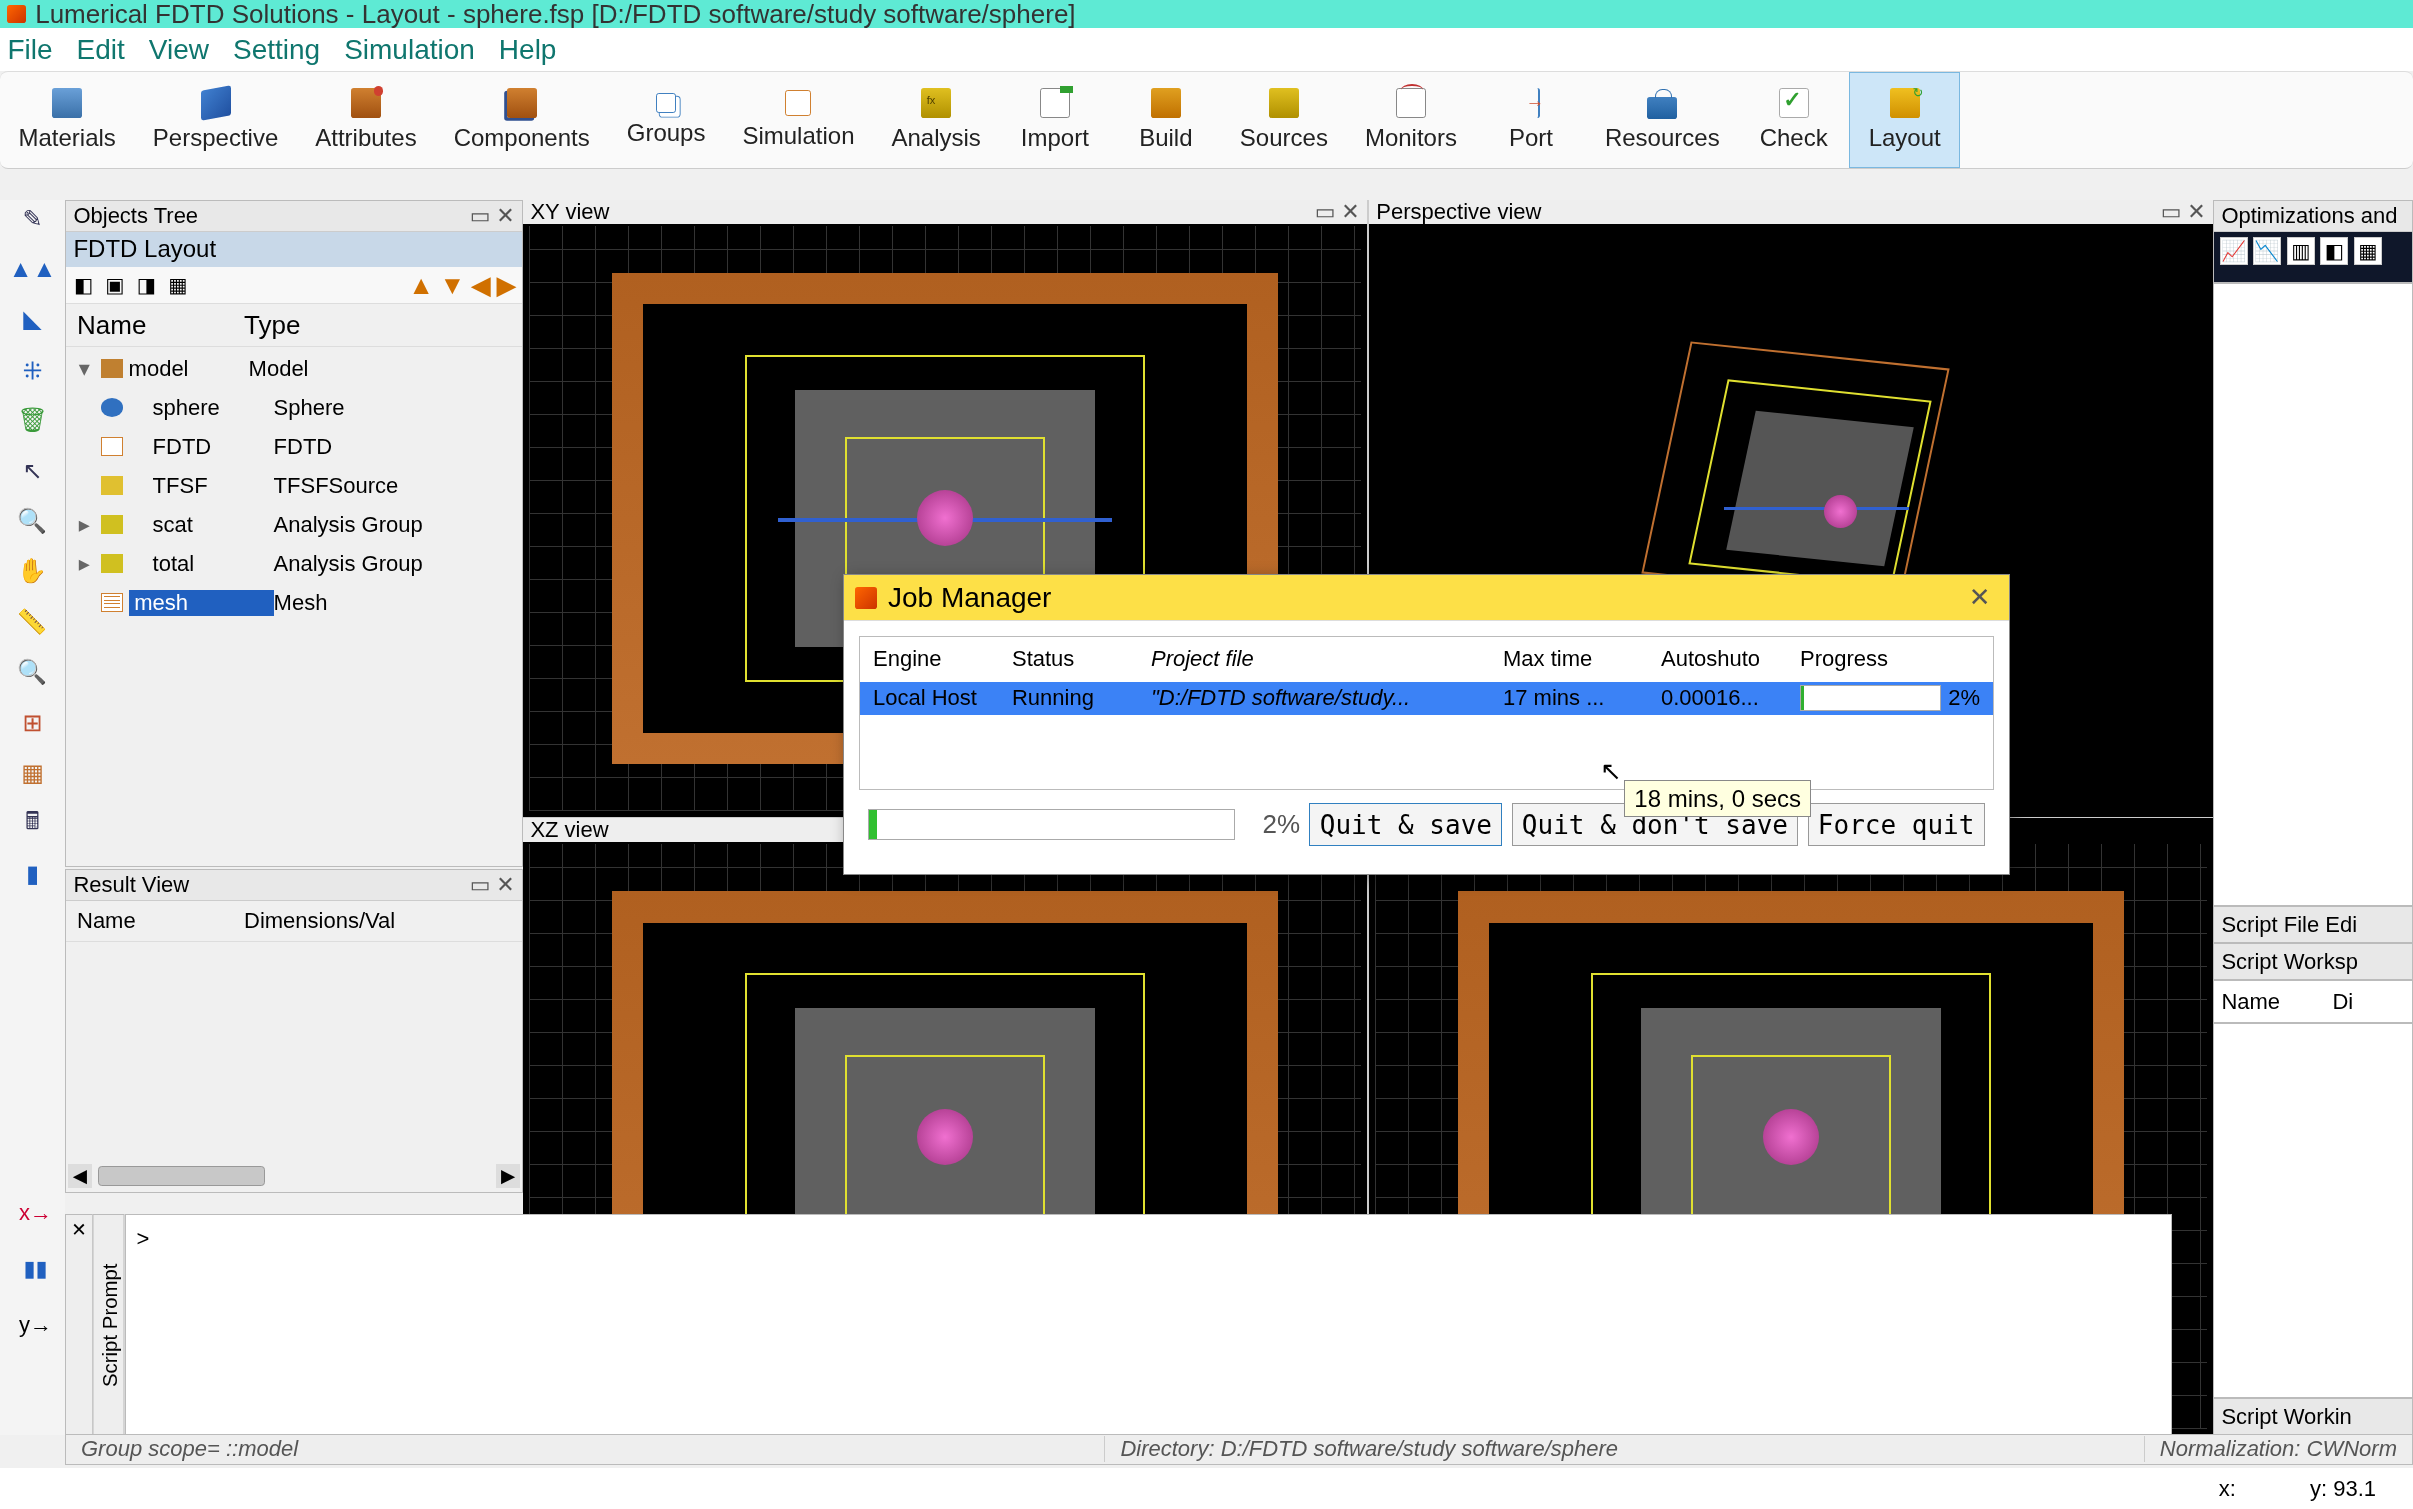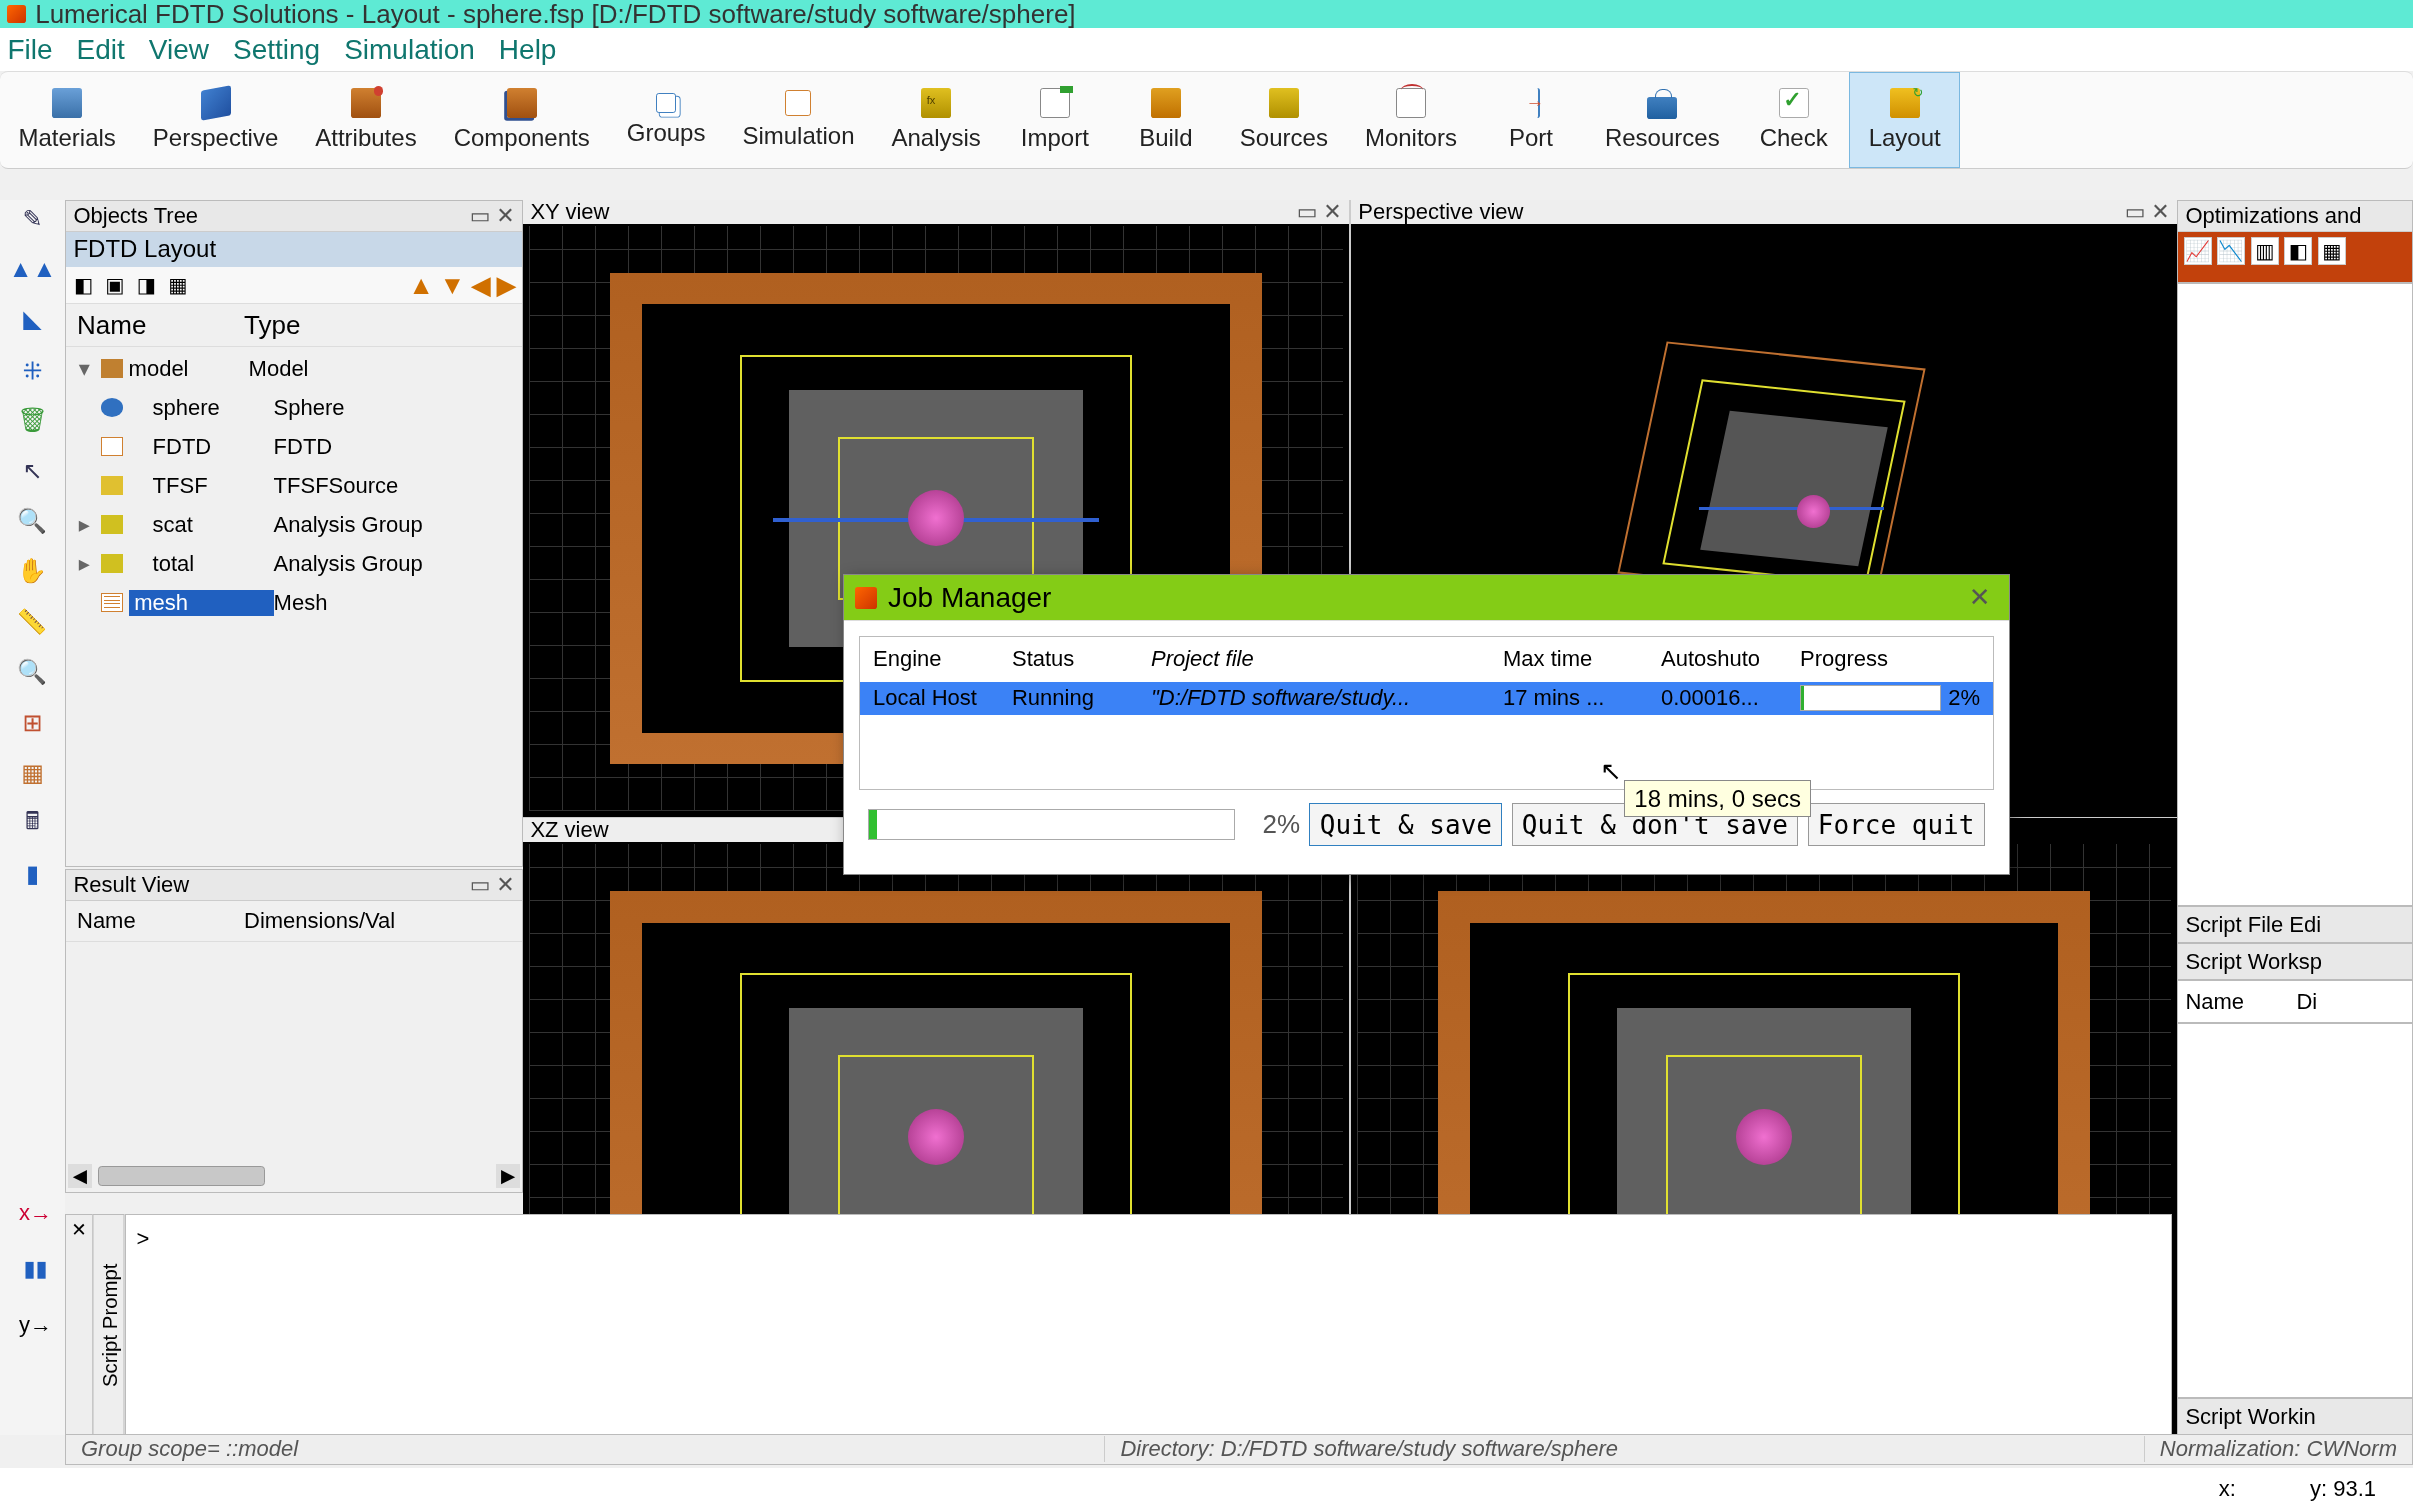--- a/index.html
+++ b/index.html
@@ -116,21 +116,21 @@
 
 .sim-3d { position:absolute; inset:26px 5.6px 5.6px 5.6px; background:#000;}
 .sim-3d .cube { position:absolute; left:35%; top:22%; width:259px;height:232px;transform:skew(-12deg,6deg);border:2.8px solid #c07030;}
 .sim-3d .cube2 { position:absolute; left:40%; top:28%; width:204px;height:185px;transform:skew(-12deg,6deg);border:2.8px solid #e0e030;}
 .sim-3d .cube3 { position:absolute; left:44%; top:33%; width:158px;height:139px;transform:skew(-12deg,6deg);background:rgba(170,170,170,0.5);}
 .sim-3d .axis-x{position:absolute;left:42%;top:48%;width:185px;height:3.7px;background:#3060d0;}
 .sim-3d .sph { position:absolute; left:54%; top:46%; width:33px;height:33px;background:radial-gradient(circle,#f070d0,#a03080);border-radius:50%;}
 
 
 .dialog { position:absolute; left:843px; top:574px; width:1167px; background:#fff; border:0.9px solid #888; box-shadow: 3.7px 3.7px 15px rgba(0,0,0,0.4); z-index:50;}
-.dlg-title { height:46px; display:flex;align-items:center;padding:0 11px; background:#84cc16; border-bottom:0.9px solid #ddd;}
+.dlg-title { height:46px; display:flex;align-items:center;padding:0 11px; background:#fde047; border-bottom:0.9px solid #ddd;}
 .dlg-title .logo{width:22px;height:22px;background:linear-gradient(135deg,#ff6600,#cc3300);border-radius:2.8px;margin-right:11px;}
 .dlg-title .t{font-size:28px;flex:1;}
 .dlg-title .x{font-size:26px;color:#555;cursor:pointer;padding:0 7.4px;}
 .dlg-body { padding: 15px; }
 .job-table { border:0.9px solid #bbb; }
 .job-head { display:flex; padding:9.3px 9.3px; font-size:26px; }
 .job-head > div, .job-row > div { padding: 0 3.7px; }
 .job-row { display:flex; padding:3.7px 9.3px; font-size:26px; background:#3b82f6;}
 .col-eng{width:139px;} .col-stat{width:139px;} .col-proj{width:352px;font-style:italic;} .col-max{width:158px;} .col-auto{width:139px;} .col-prog{flex:1; display:flex;align-items:center;}
 .col-prog .pbar{flex:1;height:26px;border:0.9px solid #aaa;background:#fff;margin-right:7.4px;position:relative;}
@@ -139,21 +139,21 @@
 .cursor-ico{position:absolute;left:756px;top:135px;font-size:26px;color:#000;}
 
 .dlg-foot { display:flex; align-items:center; gap:9.3px; padding: 13px 9.3px 13px 9.3px;}
 .dlg-foot .big-pbar{flex:1;height:31.5px;border:0.9px solid #aaa;background:#fff;position:relative;}
 .dlg-foot .big-pbar .fill{position:absolute;left:0;top:0;bottom:0;width:2%;background:#30c030;}
 .dlg-foot .pct{width:56px;text-align:right;font-size:26px;color:#555;}
 .dlg-foot button{font-size:26px;padding:5.6px 9.3px;background:#f4f4f4;border:0.9px solid #999;cursor:pointer;font-family:monospace;}
 .dlg-foot button.primary{border:1.9px solid #3080c0;}
 
 
-.right-panels { width:236px; display:flex;flex-direction:column;background:#c2410c;}
+.right-panels { width:200px; display:flex;flex-direction:column;background:#0f172a;}
 .right-panels .panel-header{font-size:22px;}
 .opt-tools{display:flex;gap:5.6px;padding:5.6px;flex-wrap:wrap;}
 .opt-tools .ot{width:28px;height:28px;display:flex;align-items:center;justify-content:center;font-size:20.4px;border:0.9px solid #ccc;background:#fff;}
 
 .script-bar{height:37px;background:#e8e8e8;border:0.9px solid #bbb;font-size:22px;display:flex;align-items:center;padding:0 7.4px;}
 
 
 .bottom { position:absolute; left:65px; right:241px; top:1214px; height:222px; display:flex;}
 .bottom .closebtn{width:28px;background:#eee;border:0.9px solid #bbb;display:flex;align-items:flex-start;justify-content:center;font-size:18.5px;padding-top:3.7px;}
 .bottom .vlabel{width:31.5px;background:#eee;border:0.9px solid #bbb;writing-mode:vertical-lr;text-align:center;font-size:20.4px;padding:7.4px 1.9px;transform:rotate(180deg);}

